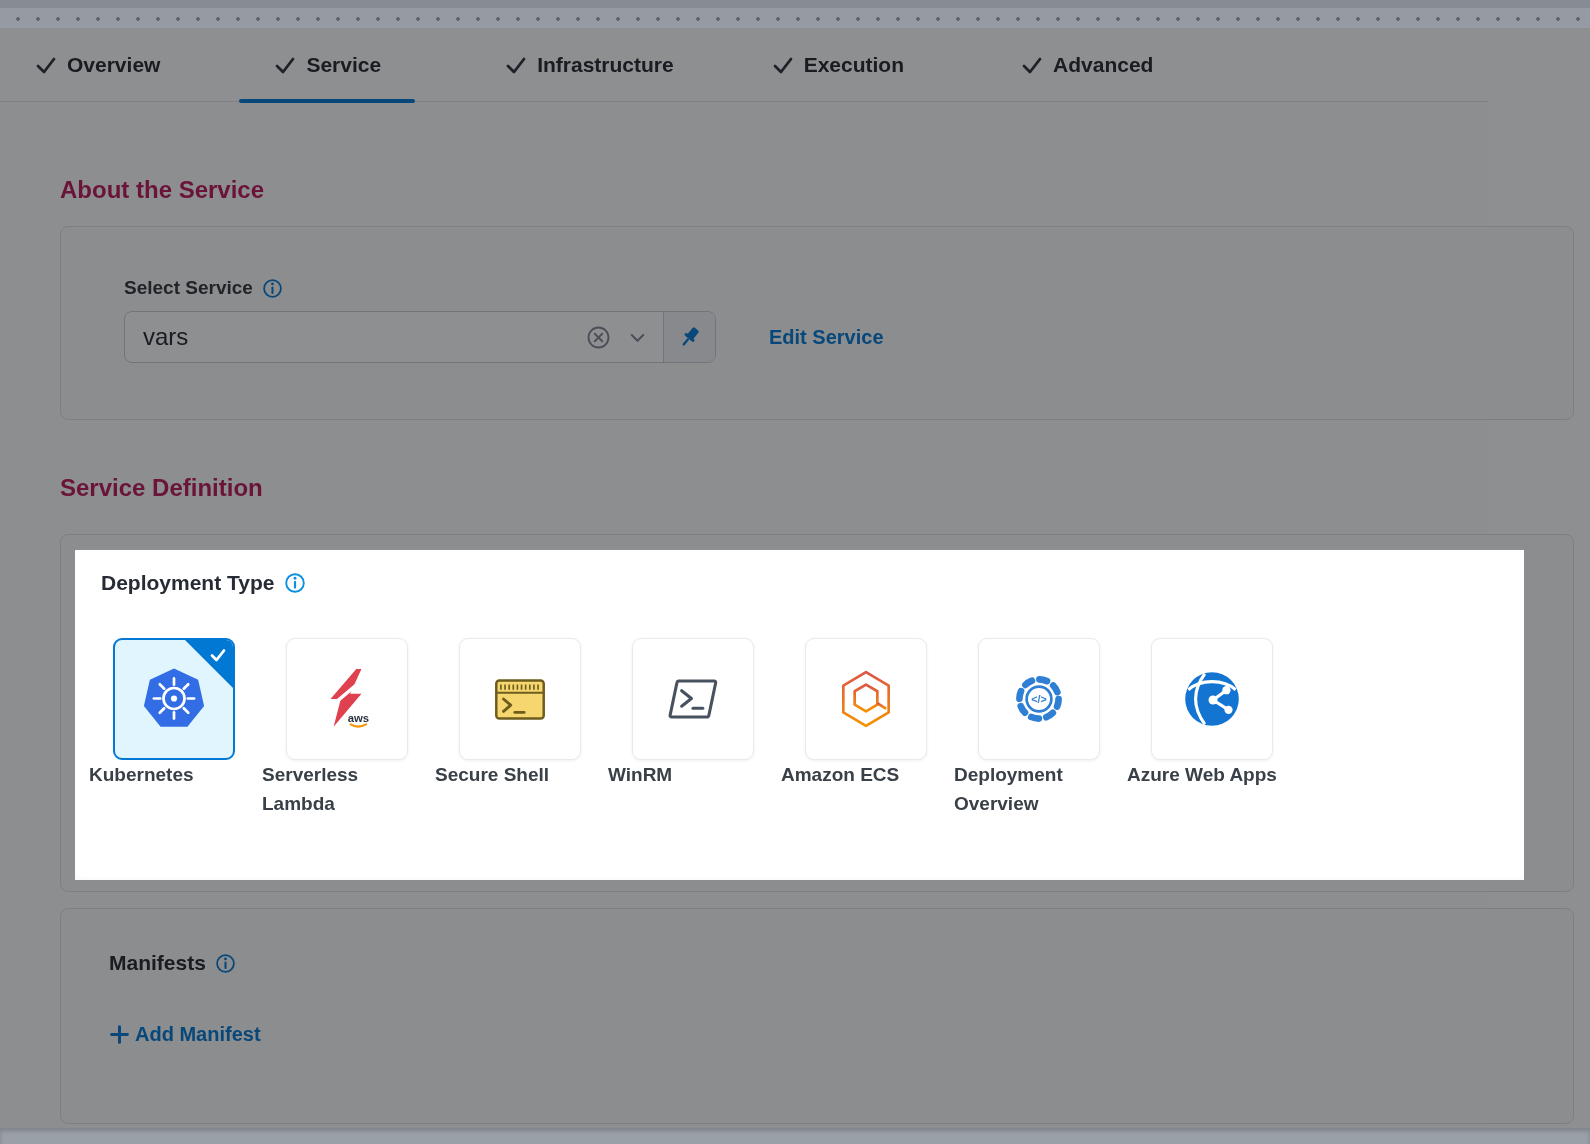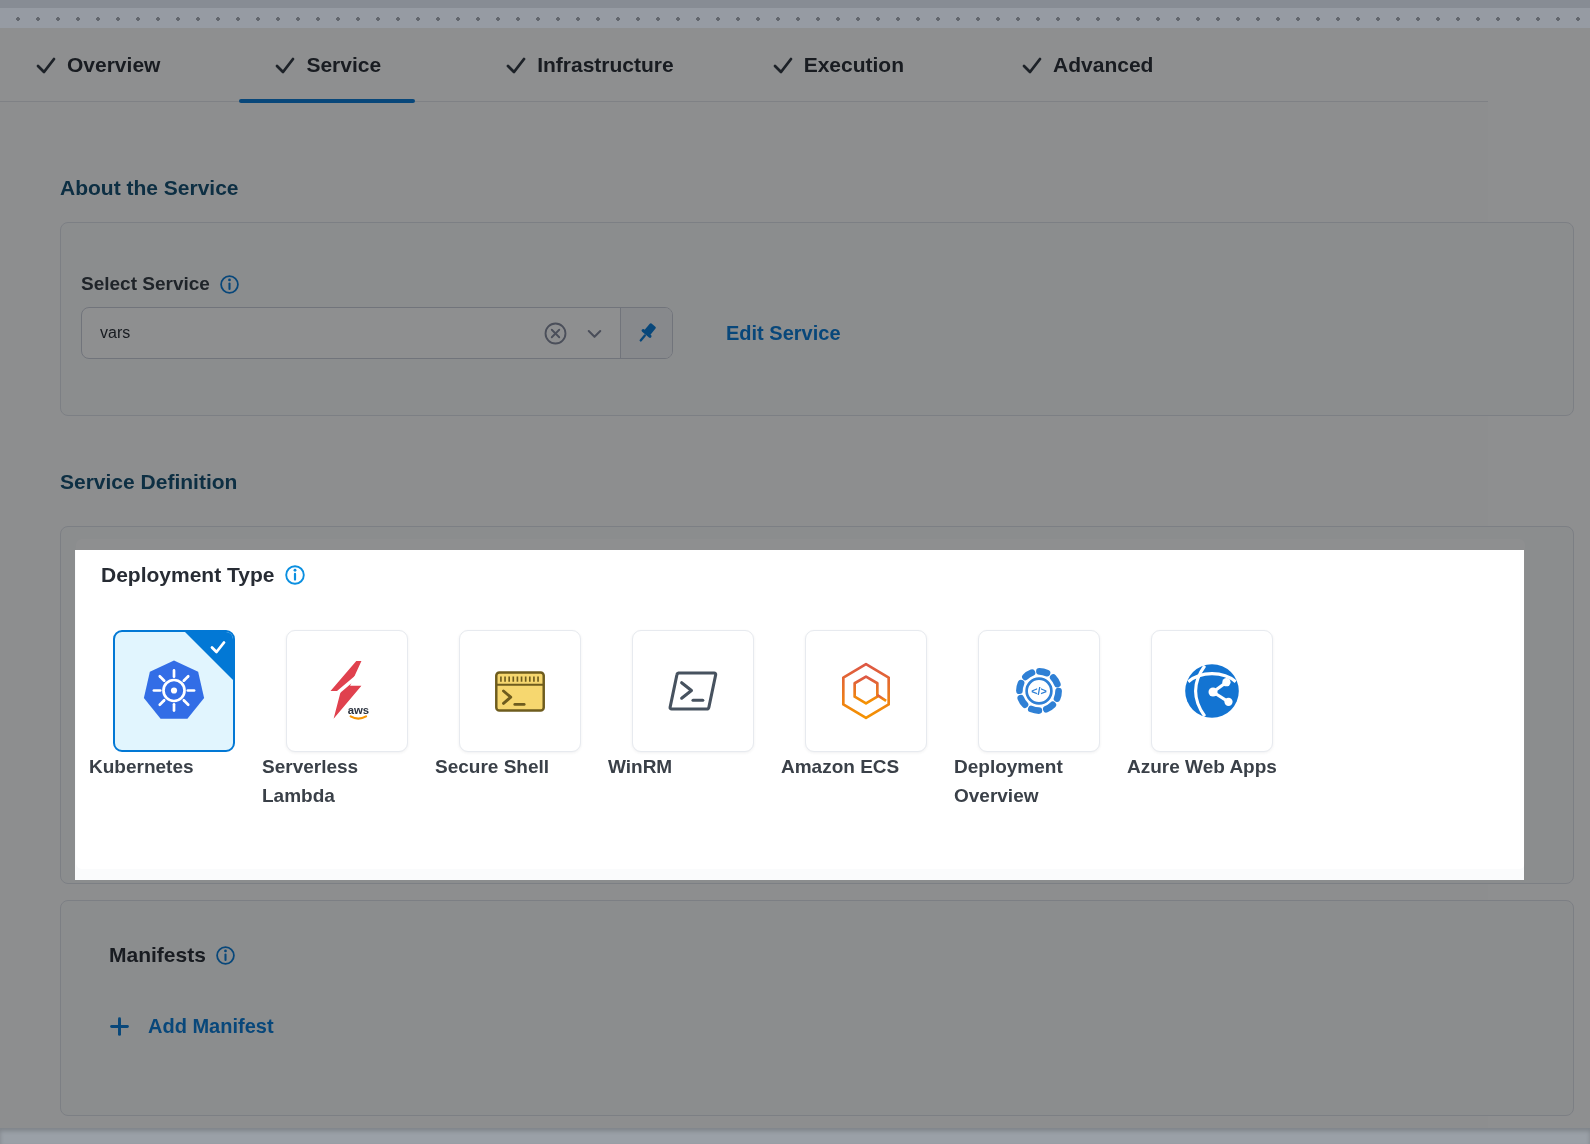--- a/index.html
+++ b/index.html
@@ -18,33 +18,33 @@
 
   
   .tabbar { display:flex; align-items:center; height:74px; border-bottom:1px solid #e2e4ea; background:#ffffff; }
   .tab { position:relative; display:flex; align-items:center; gap:9px; height:74px; padding:0 34px;
          font-size:21px; font-weight:600; color:#22272f; cursor:pointer; }
   .tab.active::after { content:""; position:absolute; left:0; right:0; bottom:-1px; height:4px;
          background:#0278d5; border-radius:2px; }
   .tab svg { flex:0 0 auto; }
 
   .content { padding:0 16px 0 60px; }
-  h2.section { font-size:21px; font-weight:700; color:#0c4a6e; }
+  h2.section { font-size:24px; font-weight:700; color:#be185d; }
   .h-about { margin:74px 0 22px 0; }
   .h-def   { margin:54px 0 32px 0; }
 
   .card { background:#fafbfc; border:1px solid #dde1e8; border-radius:8px; width:1514px; }
 
   
-  .about-card { height:194px; padding:50px 40px 0 20px; }
+  .about-card { height:194px; padding:50px 40px 0 63px; }
   .field-label { display:flex; align-items:center; gap:9px; font-size:19px; font-weight:600; color:#2f353d; }
   .select-row { display:flex; align-items:center; margin-top:12px; }
   .select-group { display:flex; width:592px; height:52px; border:1px solid #c9cdd8; border-radius:8px; background:#ffffff; overflow:hidden; }
   .select-box { flex:1; display:flex; align-items:center; padding:0 14px 0 18px; cursor:pointer; }
-  .select-value { flex:1; font-size:16px; color:#22272f; }
+  .select-value { flex:1; font-size:24px; color:#22272f; }
   .select-icons { display:flex; align-items:center; gap:14px; }
   .pin-seg { width:52px; display:flex; align-items:center; justify-content:center;
              border-left:1px solid #c9cdd8; background:#f1f3f7; cursor:pointer; }
   .edit-link { margin-left:53px; font-size:20px; font-weight:700; color:#0278d5; cursor:pointer; }
 
   
   .def-card { position:relative; height:358px; }
   .deploy-box { position:absolute; left:15px; top:12px; width:1449px; height:330px;
                 background:#ffffff; border-radius:6px; padding:24px 0 0 25px; }
   .dt-heading { display:flex; align-items:center; gap:10px; font-size:21px; font-weight:700; color:#272c34; }
@@ -56,21 +56,21 @@
   .dt-item.selected .dt-tile { background:#e1f5fe; border:2px solid #0278d5; box-shadow:none; }
   .corner { position:absolute; top:0; right:0; width:0; height:0;
             border-top:48px solid #0278d5; border-left:48px solid transparent; }
   .corner-check { position:absolute; top:5px; right:5px; }
   .dt-label { width:170px; margin-left:-24px; text-align:left;
               font-size:19px; line-height:1.55; font-weight:600; color:#3a4048; }
 
   
   .manifests-card { margin-top:16px; height:216px; padding:42px 12px 0 48px; }
   .m-heading { display:flex; align-items:center; gap:9px; font-size:21px; font-weight:700; color:#22272f; }
-  .add-manifest { display:flex; align-items:center; gap:18px; margin-top:48px;
+  .add-manifest { display:flex; align-items:center; gap:5px; margin-top:48px;
                   font-size:20px; font-weight:700; color:#0278d5; cursor:pointer; }
 
   
   .dim-overlay { position:absolute; left:0; top:28px; width:1590px; height:1100px; z-index:40;
     background:rgba(14,16,20,0.47); pointer-events:none;
     clip-path: polygon(0 0, 100% 0, 100% 100%, 0 100%, 0 0,
                        75px 522px, 75px 852px, 1524px 852px, 1524px 522px, 75px 522px); }
 </style>
 </head>
 <body>

